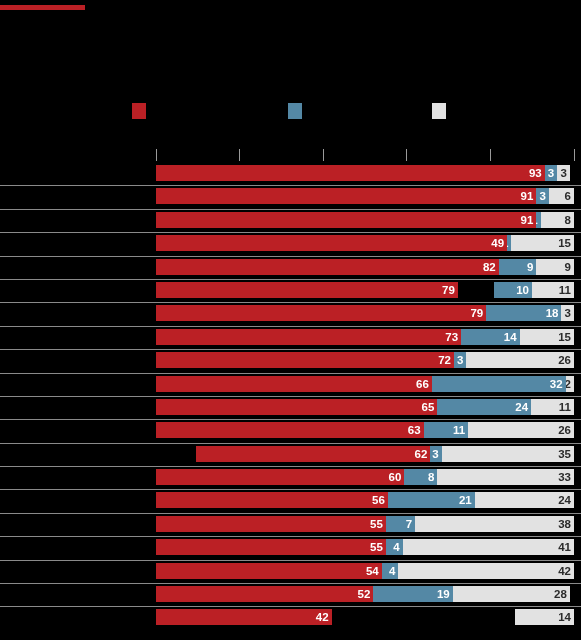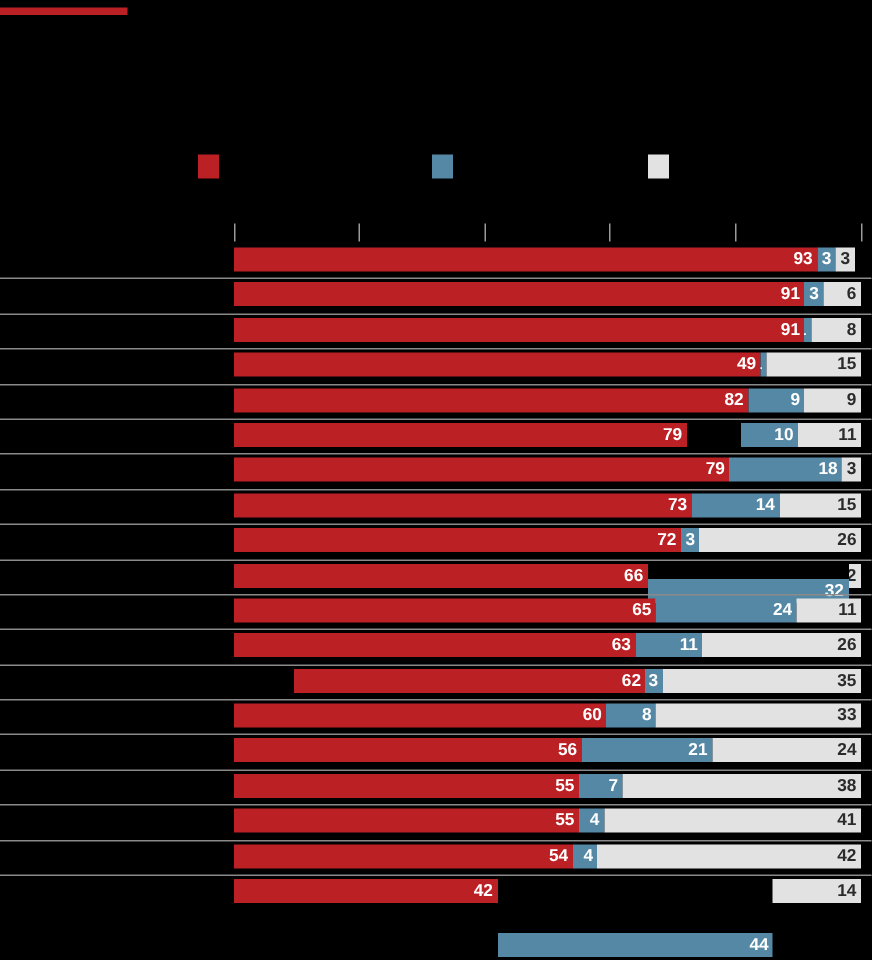--- a/index.html
+++ b/index.html
@@ -363,21 +363,21 @@
           </div>
         </div>
       </div>
       <div class="chart-row">
         <div class="row-rule"></div>
         <div class="row-label"></div>
         <div class="row-bar">
           <div class="seg seg-0" style="width: 275.88px;">
             <span class="seg-val">66</span>
           </div>
-          <div class="seg seg-1" style="width: 133.76px; margin-top: 10px;">
+          <div class="seg seg-1" style="width: 133.76px;">
             <span class="seg-val">32</span>
           </div>
           <div class="seg seg-2" style="width: 8.36px;">
             <span class="seg-val">2</span>
           </div>
         </div>
       </div>
       <div class="chart-row">
         <div class="row-rule"></div>
         <div class="row-label"></div>
@@ -495,20 +495,35 @@
           </div>
           <div class="seg seg-2" style="width: 175.56px;">
             <span class="seg-val">42</span>
           </div>
         </div>
       </div>
       <div class="chart-row">
         <div class="row-rule"></div>
         <div class="row-label"></div>
         <div class="row-bar">
+          <div class="seg seg-0" style="width: 217.36px;">
+            <span class="seg-val">52</span>
+          </div>
+          <div class="seg seg-1" style="width: 79.42px;">
+            <span class="seg-val">19</span>
+          </div>
+          <div class="seg seg-2" style="width: 117.04px;">
+            <span class="seg-val">28</span>
+          </div>
+        </div>
+      </div>
+      <div class="chart-row">
+        <div class="row-rule"></div>
+        <div class="row-label"></div>
+        <div class="row-bar">
           <div class="seg seg-0" style="width: 175.56px;">
             <span class="seg-val">42</span>
           </div>
           <div class="seg seg-1" style="width: 183.92px; margin-top: 36px;">
             <span class="seg-val">44</span>
           </div>
           <div class="seg seg-2" style="width: 58.52px;">
             <span class="seg-val">14</span>
           </div>
         </div>

